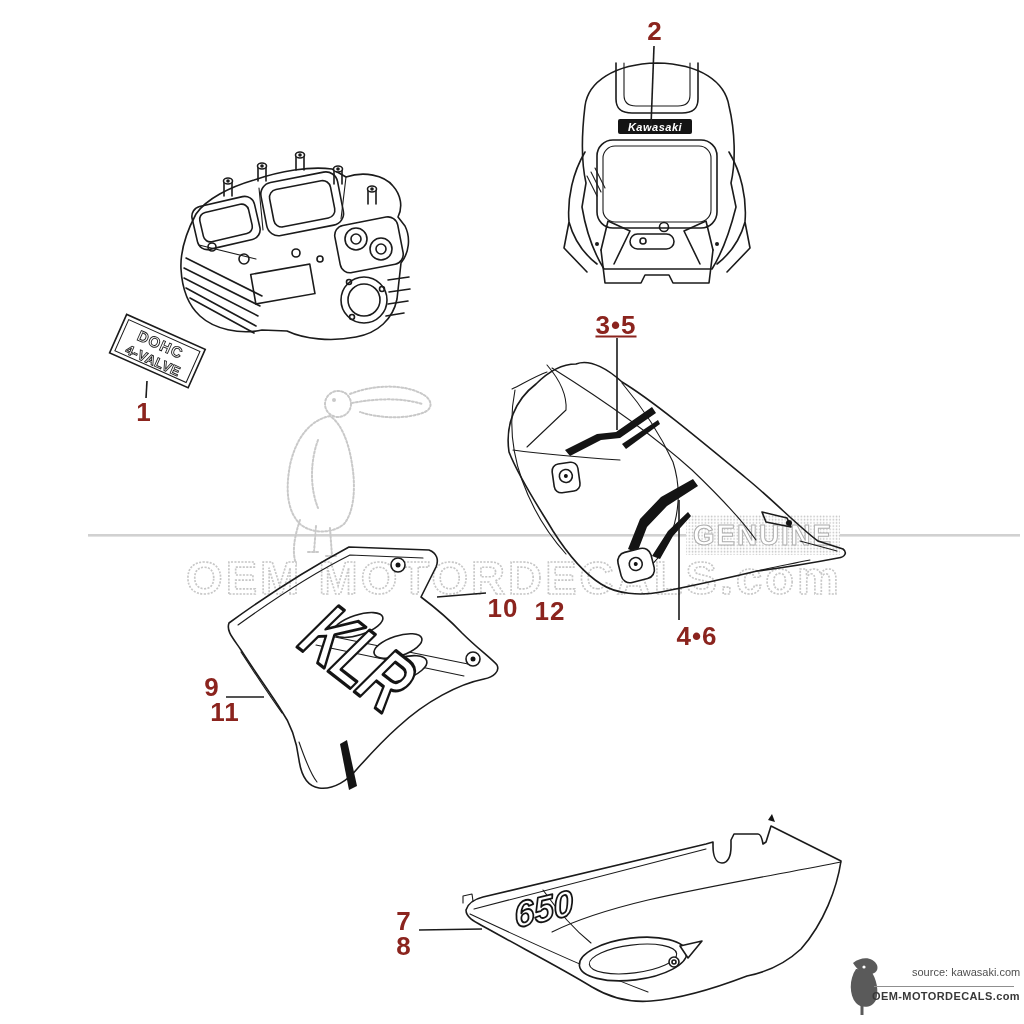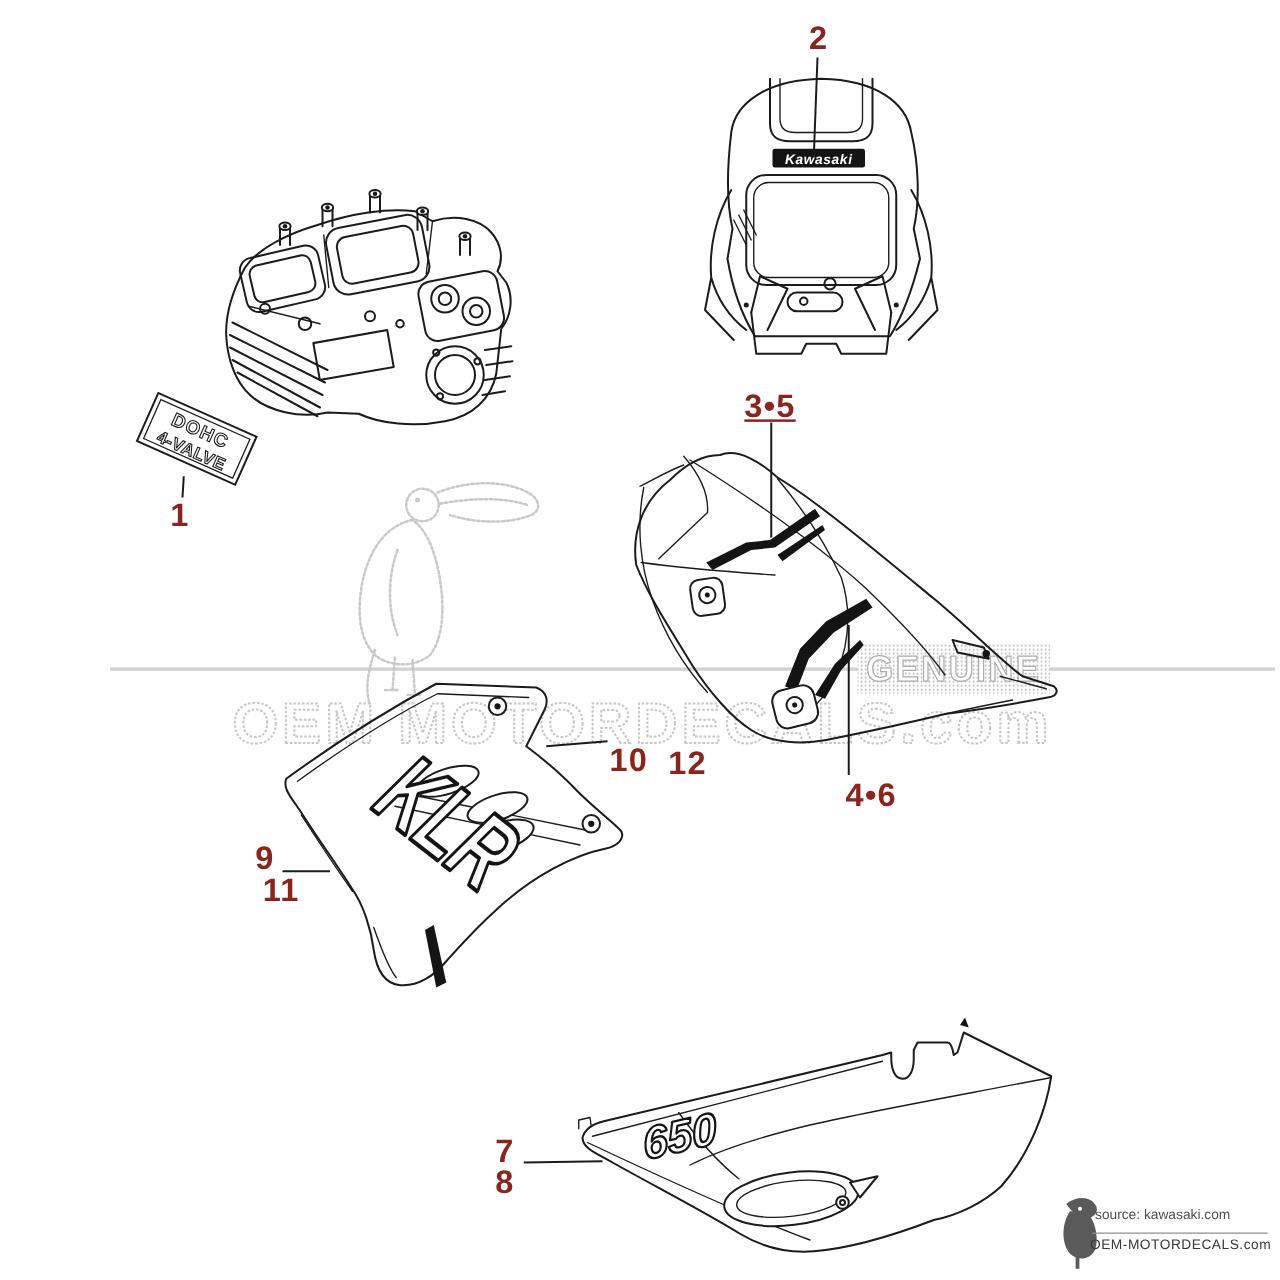--- a/index.html
+++ b/index.html
@@ -8,21 +8,21 @@
     font-family:"Liberation Sans", sans-serif; overflow:hidden;
   }
   svg.art-layer { position:absolute; left:0; top:0; }
   .art { stroke:#1b1b1b; stroke-width:1.6; fill:none; stroke-linejoin:round; stroke-linecap:round; }
   .thin { stroke-width:1.1; }
   .callout {
     position:absolute; transform:translate(-50%,-50%);
     font-weight:bold; font-size:26px; color:#8b241e; letter-spacing:1px; white-space:nowrap;
   }
   .footer-text { position:absolute; color:#4f4f4f; font-size:11px; white-space:nowrap; }
-  .footer-site { font-weight:normal; color:#383838; letter-spacing:0.4px; }
+  .footer-site { font-weight:bold; color:#383838; letter-spacing:0.4px; }
   .footer-divider { position:absolute; height:1px; background:#8f8f8f; }
   svg text { font-family:"Liberation Sans", sans-serif; }
 </style>
 </head>
 <body>
 
 <div class="stage">
 
 <svg class="art-layer" width="1024" height="1024" viewBox="0 0 1024 1024">
   <defs>
@@ -225,17 +225,17 @@
 <div class="callout" style="left:655px; top:31px;">2</div>
 <div class="callout" style="left:616px; top:325px;text-decoration:underline;">3•5</div>
 <div class="callout" style="left:681px; top:636px;margin-left:16px;">4•6</div>
 <div class="callout" style="left:404px; top:921px;">7</div>
 <div class="callout" style="left:404px; top:946px;">8</div>
 <div class="callout" style="left:212px; top:687px;">9</div>
 <div class="callout" style="left:503px; top:608px;">10</div>
 <div class="callout" style="left:225px; top:712px;">11</div>
 <div class="callout" style="left:502px; top:611px;margin-left:48px;">12</div>
 
-<div class="footer-text" style="left:876px; top:966px;">source: kawasaki.com</div>
+<div class="footer-text" style="left:912px; top:966px;">source: kawasaki.com</div>
 <div class="footer-divider" style="left:874px; top:986px; width:140px;"></div>
 <div class="footer-text footer-site" style="left:872px; top:990px;">OEM-MOTORDECALS.com</div>
 
 </div>
 
 </body></html>

